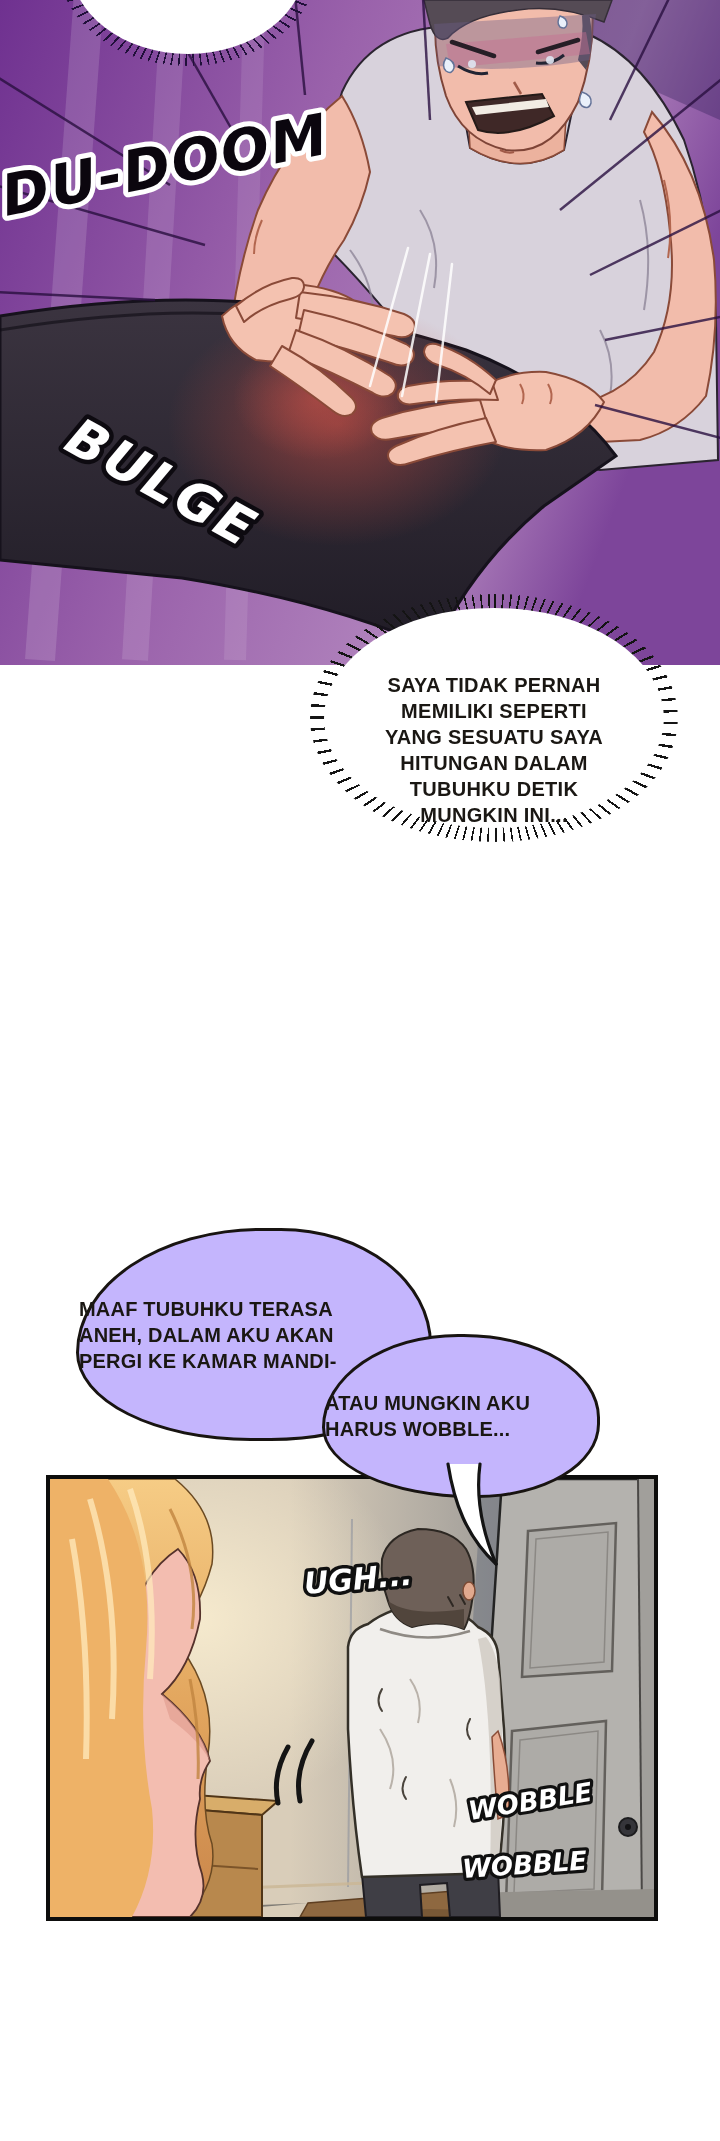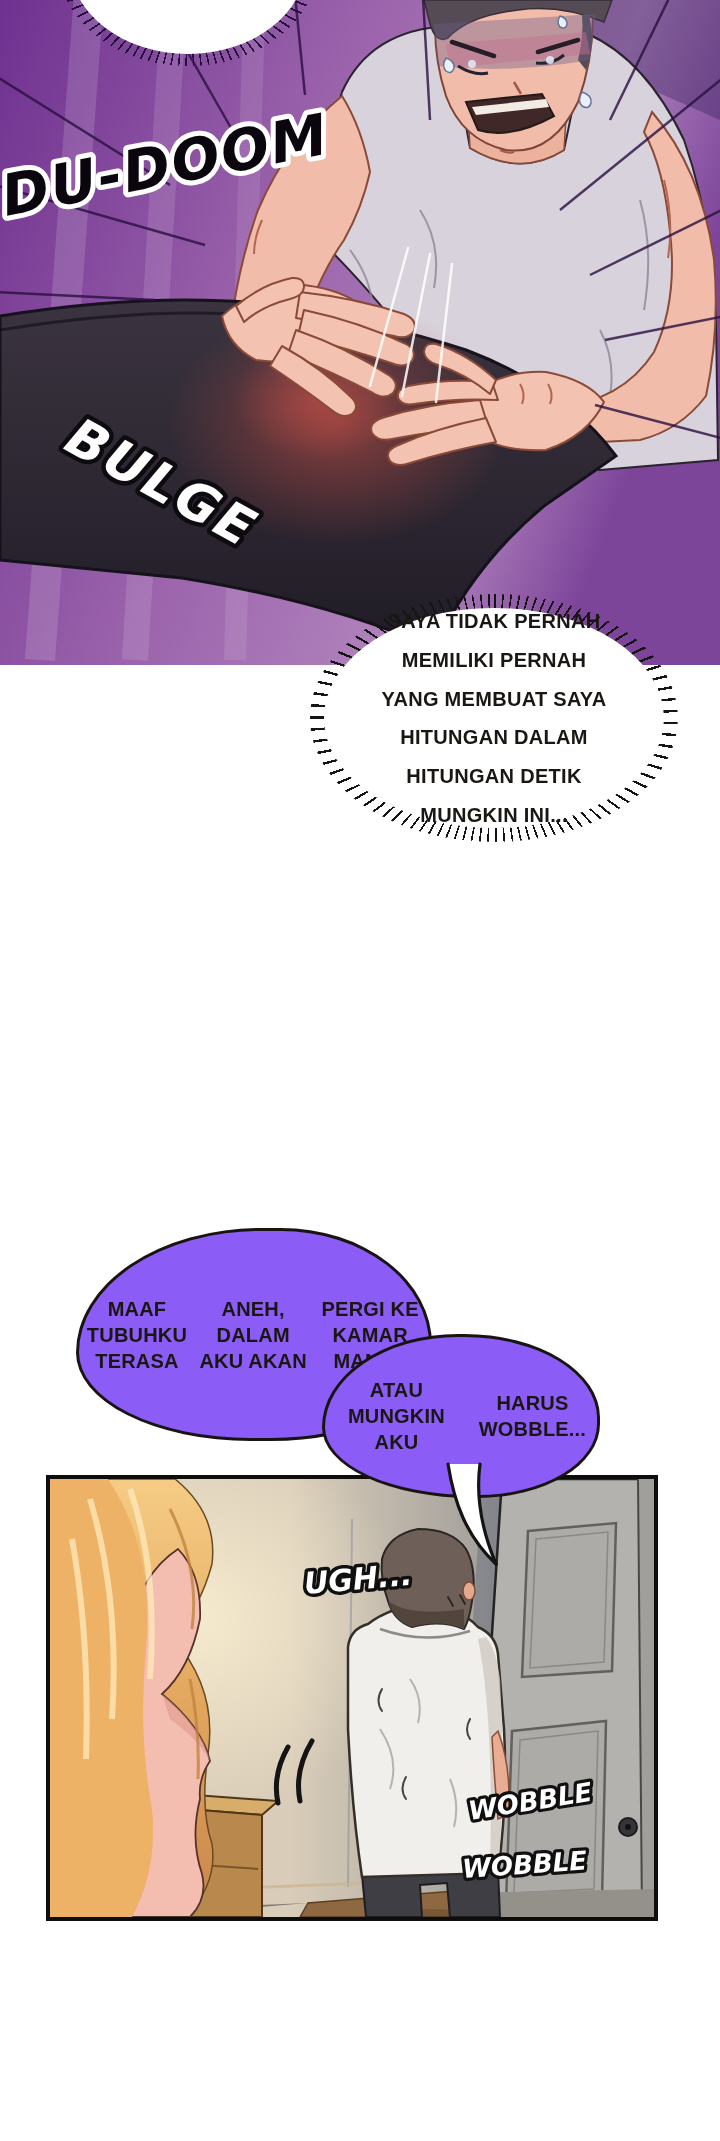--- a/index.html
+++ b/index.html
@@ -4,27 +4,27 @@
 <style>
   html,body{margin:0;padding:0;background:#e9e9e9;}
   .page{position:relative;width:720px;height:2141px;background:#ffffff;overflow:hidden;
         font-family:"Liberation Sans",sans-serif;}
   svg{display:block;}
 
   
   .fringe{position:absolute;border-radius:50%;}
   .fringe .core{position:absolute;background:#fff;border-radius:50%;}
   .fringe .txt{position:absolute;display:flex;flex-direction:column;align-items:center;
-               justify-content:space-between;text-align:center;}
+               justify-content:flex-end;text-align:center;}
 
   .btxt{font-weight:bold;color:#1a1713;font-size:20px;line-height:26px;letter-spacing:.3px;}
   .btxt2{font-weight:bold;color:#1a1713;font-size:20px;line-height:26px;letter-spacing:.2px;}
 
-  .bubble{position:absolute;background:#8b5cf6;border:3.5px solid #181411;display:flex;
-          flex-direction:row;align-items:center;justify-content:center;text-align:center;z-index:4;}
+  .bubble{position:absolute;background:#c4b5fd;border:3.5px solid #181411;display:flex;
+          flex-direction:column;align-items:flex-start;justify-content:center;text-align:center;z-index:4;}
 
   .sfx-svg{position:absolute;z-index:6;overflow:visible;}
   .tail-svg{position:absolute;z-index:5;overflow:visible;}
   .art-top{position:absolute;left:0;top:0;z-index:0;}
   .panel-bottom{position:absolute;left:46px;top:1475px;width:612px;height:446px;
                 border:4px solid #0d0d0c;box-sizing:border-box;z-index:1;background:#d9cdb9;}
   .fringe-top{left:58px;top:-140px;width:260px;height:206px;z-index:2;
       background:repeating-conic-gradient(#20103a 0deg 0.9deg, transparent 0.9deg 4.2deg);}
   .fringe-mono{left:310px;top:594px;width:368px;height:248px;z-index:3;
       background:repeating-conic-gradient(#141414 0deg 0.8deg, transparent 0.8deg 3.8deg);}
@@ -148,24 +148,24 @@
   </svg>
 
   <svg class="sfx-svg" style="left:48px;top:390px;" width="320" height="230">
     <text x="14" y="58" transform="rotate(29 14 58)" font-family="DejaVu Sans, sans-serif" font-size="52" font-weight="bold" font-style="italic" fill="#ffffff" stroke="#0d0a10" stroke-width="9" paint-order="stroke" stroke-linejoin="round" letter-spacing="3">BULGE</text>
   </svg>
 
   <div class="fringe fringe-mono">
     <div class="core" style="left:14px;top:14px;right:14px;bottom:14px;"></div>
     <div class="txt btxt" style="left:14px;top:14px;right:14px;bottom:14px;">
       <div>SAYA TIDAK PERNAH</div>
-      <div>MEMILIKI PERNAH</div>
-      <div>YANG MEMBUAT SAYA</div>
+      <div>MEMILIKI SEPERTI</div>
+      <div>YANG SESUATU SAYA</div>
       <div>HITUNGAN DALAM</div>
-      <div>HITUNGAN DETIK</div>
+      <div>TUBUHKU DETIK</div>
       <div>MUNGKIN INI...</div>
     </div>
   </div>
 
   <div class="bubble btxt2" style="left:76px;top:1228px;width:350px;height:207px;border-radius:55% 45% 48% 52% / 62% 58% 40% 44%;">
     <div>MAAF TUBUHKU TERASA</div>
     <div>ANEH, DALAM AKU AKAN</div>
     <div>PERGI KE KAMAR MANDI-</div>
   </div>
 

